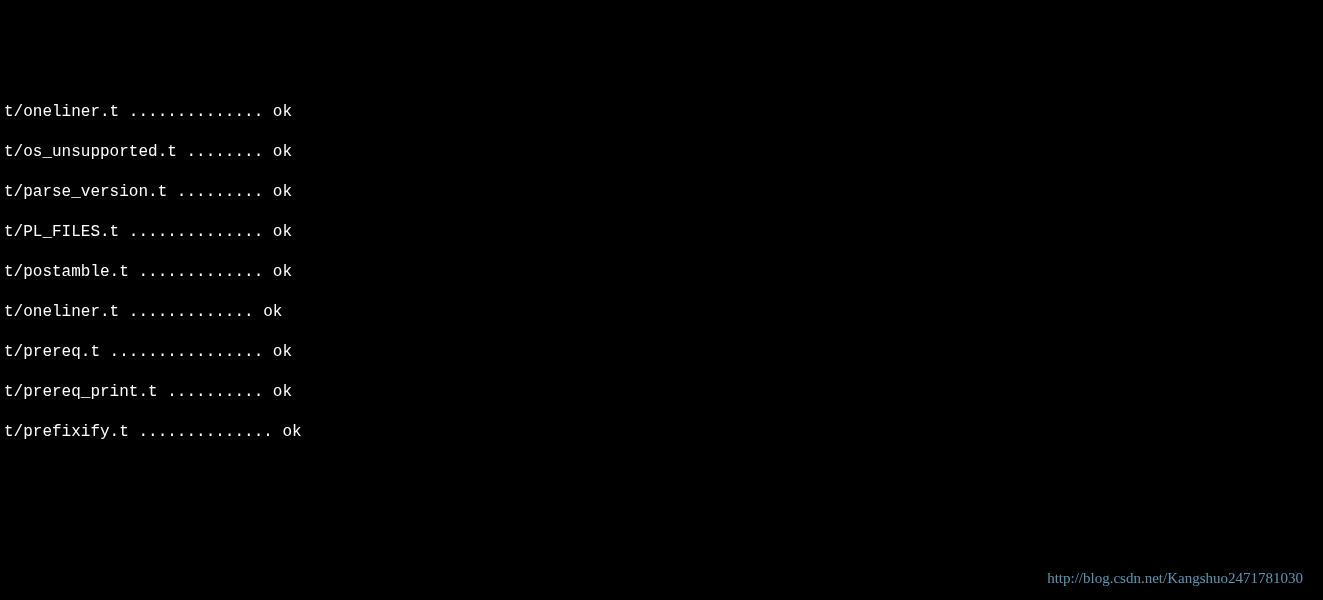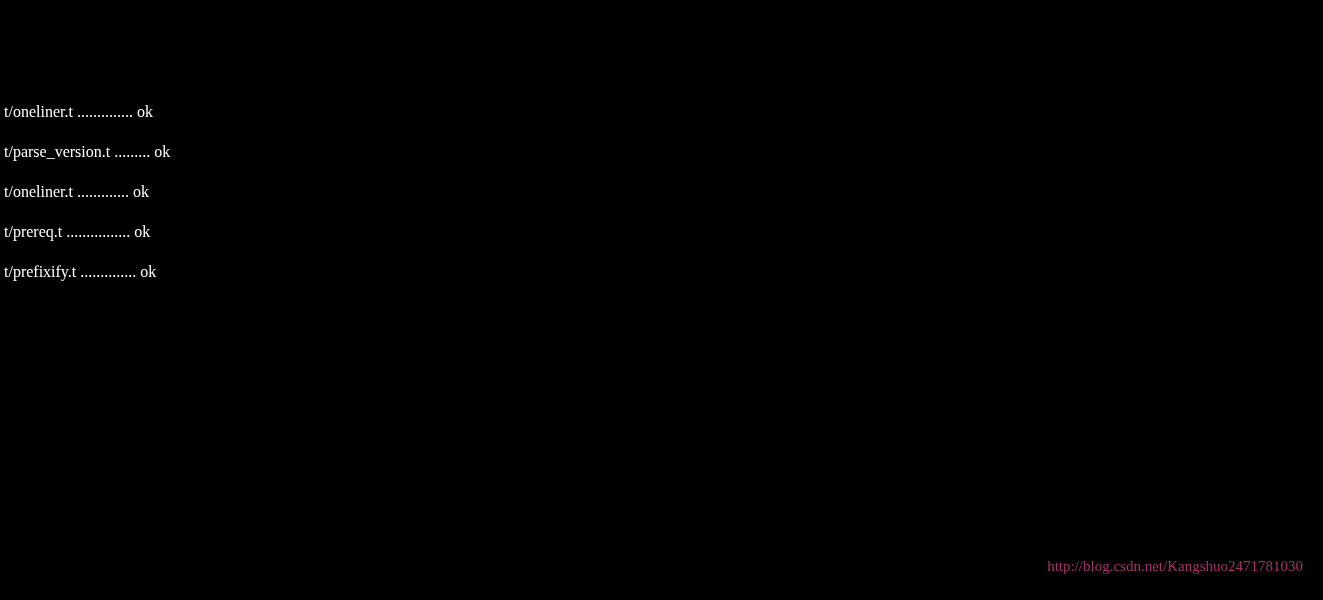--- a/index.html
+++ b/index.html
@@ -18,42 +18,45 @@
       height: 600px;
       overflow: hidden;
       position: relative;
       white-space: pre;
     }
     .terminal-output {
       white-space: pre;
     }
     .test-line {
       display: block;
-      font-family: Liberation Serif, serif;
     }
     .watermark {
       position: absolute;
-      bottom: 24px;
+      bottom: 12px;
       right: 20px;
-      color: #ec4899;
+      color: #7dd3fc;
       font-family: 'SimSun', serif;
       font-size: 15px;
       opacity: 0.7;
     }
   </style>
 </head>
 <body>
 
 
 
 <div class="terminal-output">
 <span class="test-line"><span>t/oneliner.t</span><span> .............. </span><span>ok</span></span>
+<span class="test-line"><span>t/os_unsupported.t</span><span> ........ </span><span>ok</span></span>
 <span class="test-line"><span>t/parse_version.t</span><span> ......... </span><span>ok</span></span>
+<span class="test-line"><span>t/PL_FILES.t</span><span> .............. </span><span>ok</span></span>
+<span class="test-line"><span>t/postamble.t</span><span> ............. </span><span>ok</span></span>
 <span class="test-line"><span>t/oneliner.t</span><span> ............. </span><span>ok</span></span>
 <span class="test-line"><span>t/prereq.t</span><span> ................ </span><span>ok</span></span>
+<span class="test-line"><span>t/prereq_print.t</span><span> .......... </span><span>ok</span></span>
 <span class="test-line"><span>t/prefixify.t</span><span> .............. </span><span>ok</span></span>
 
 
 
 
 
 
 
 
 

